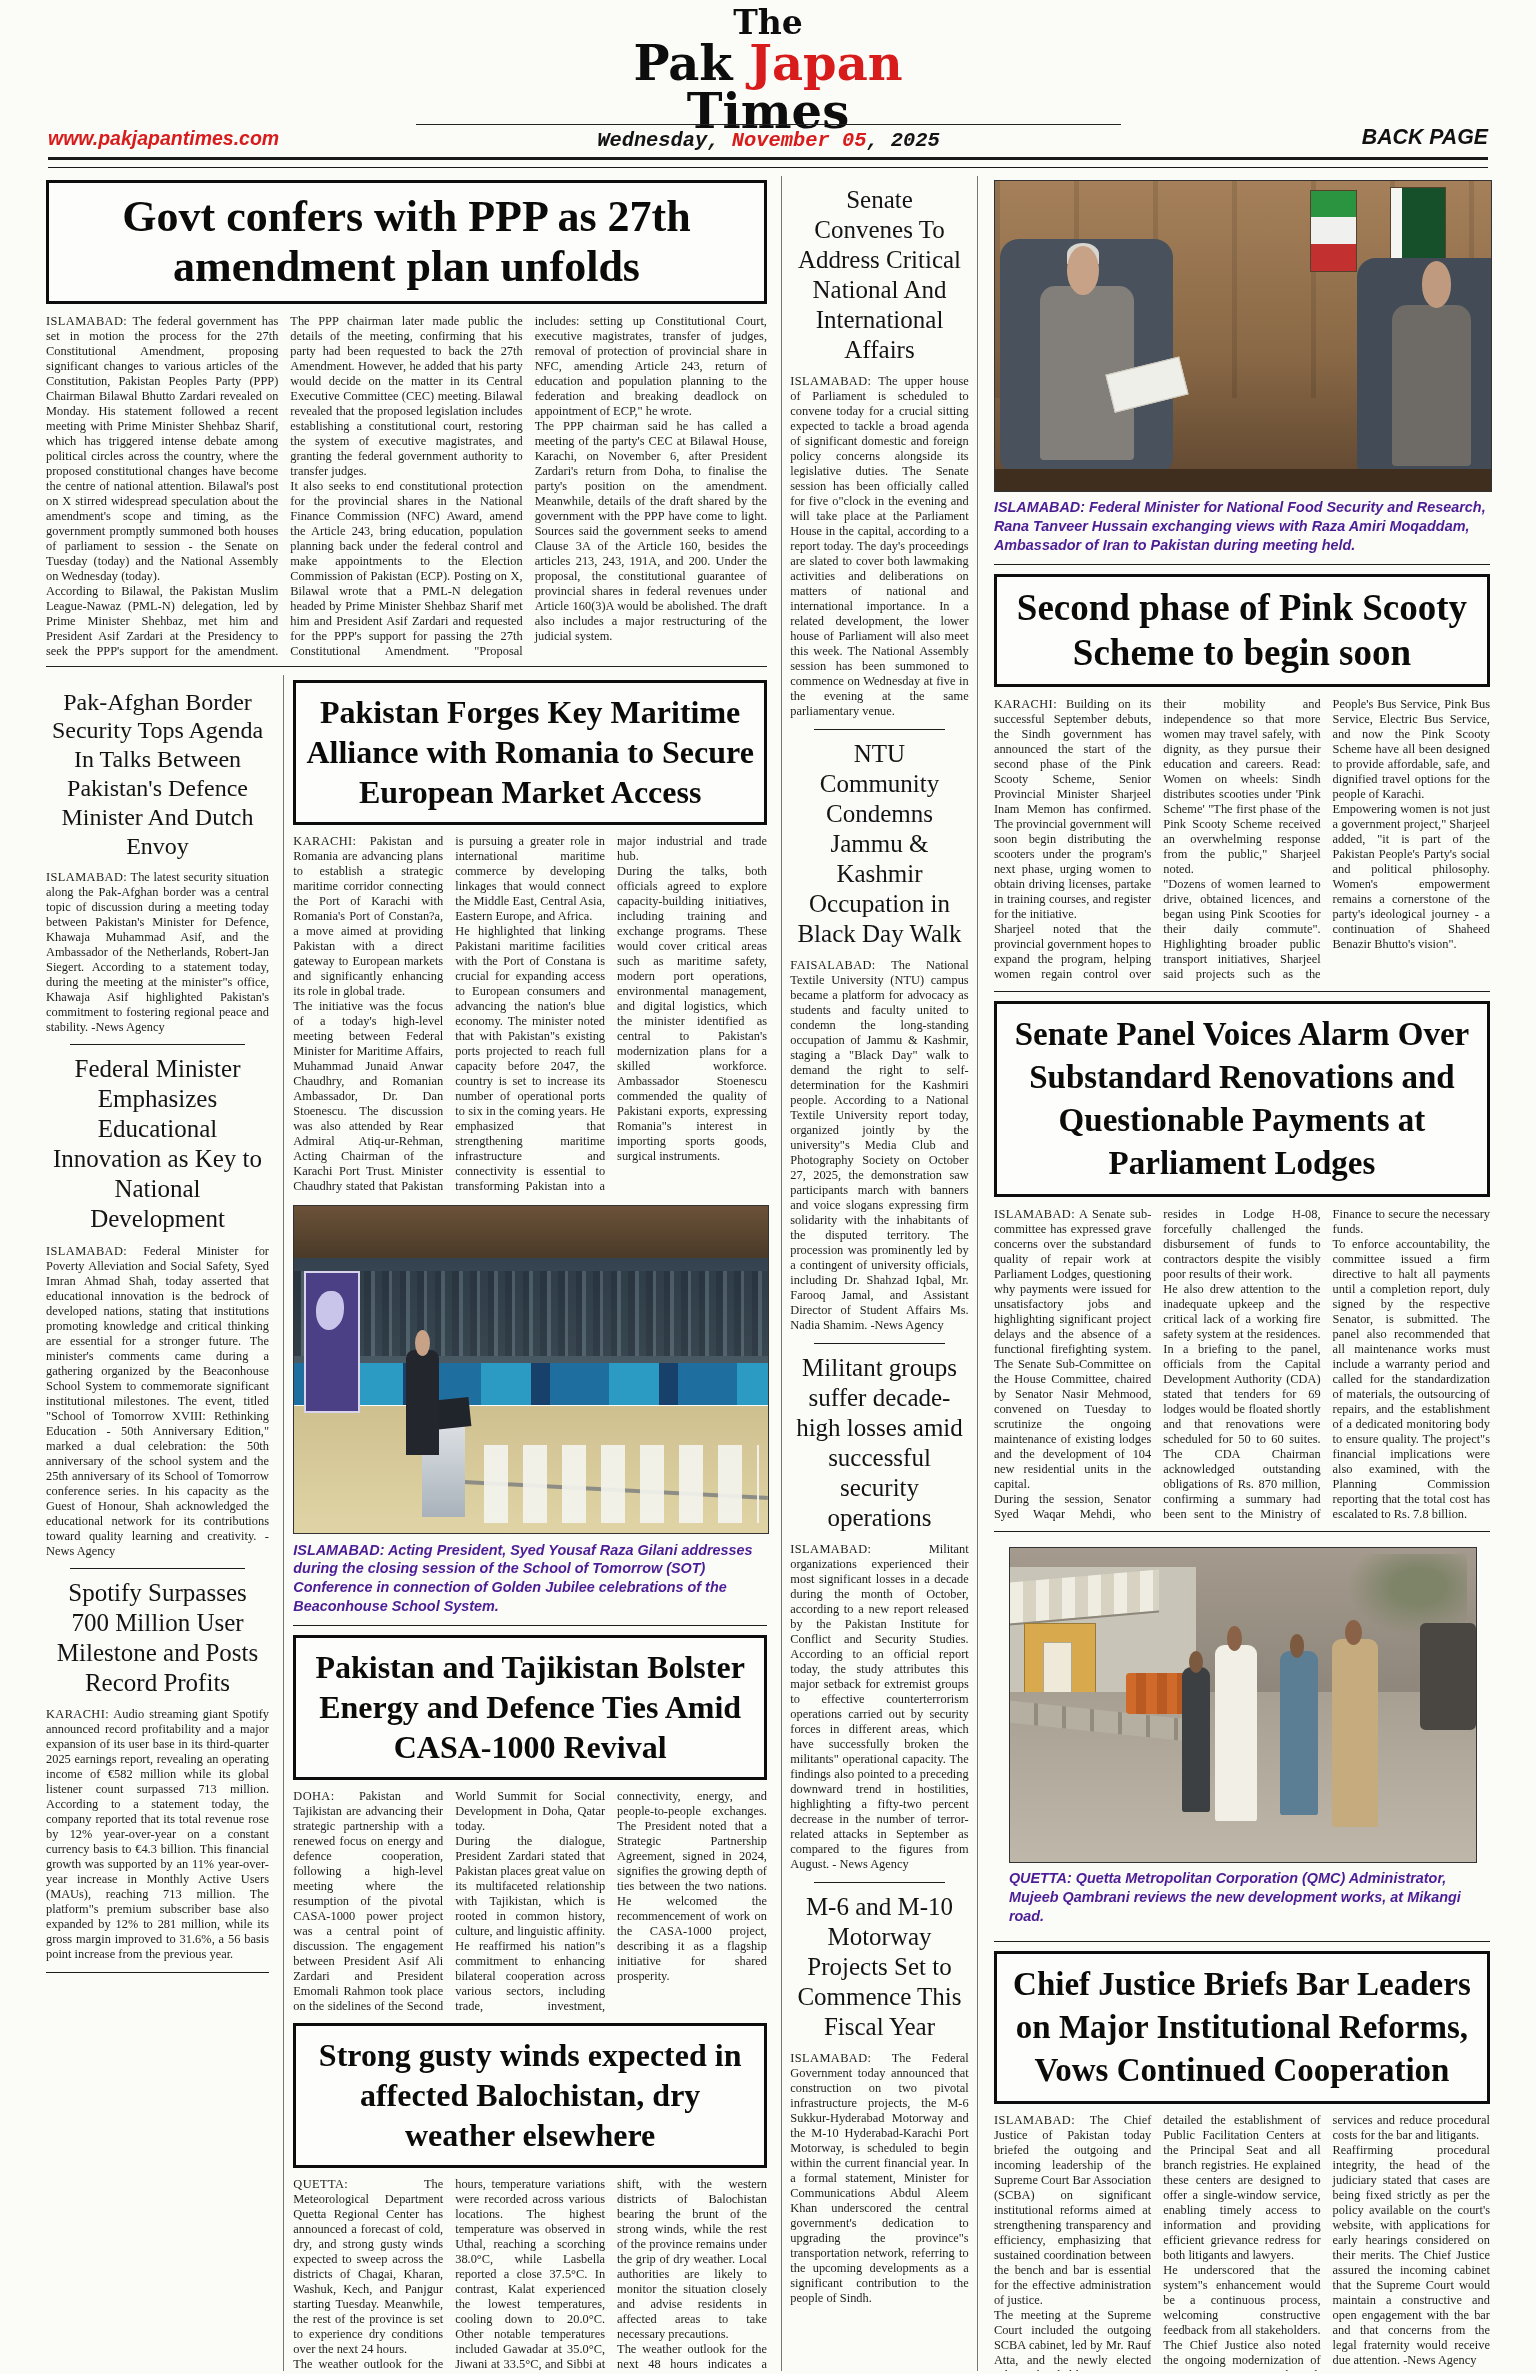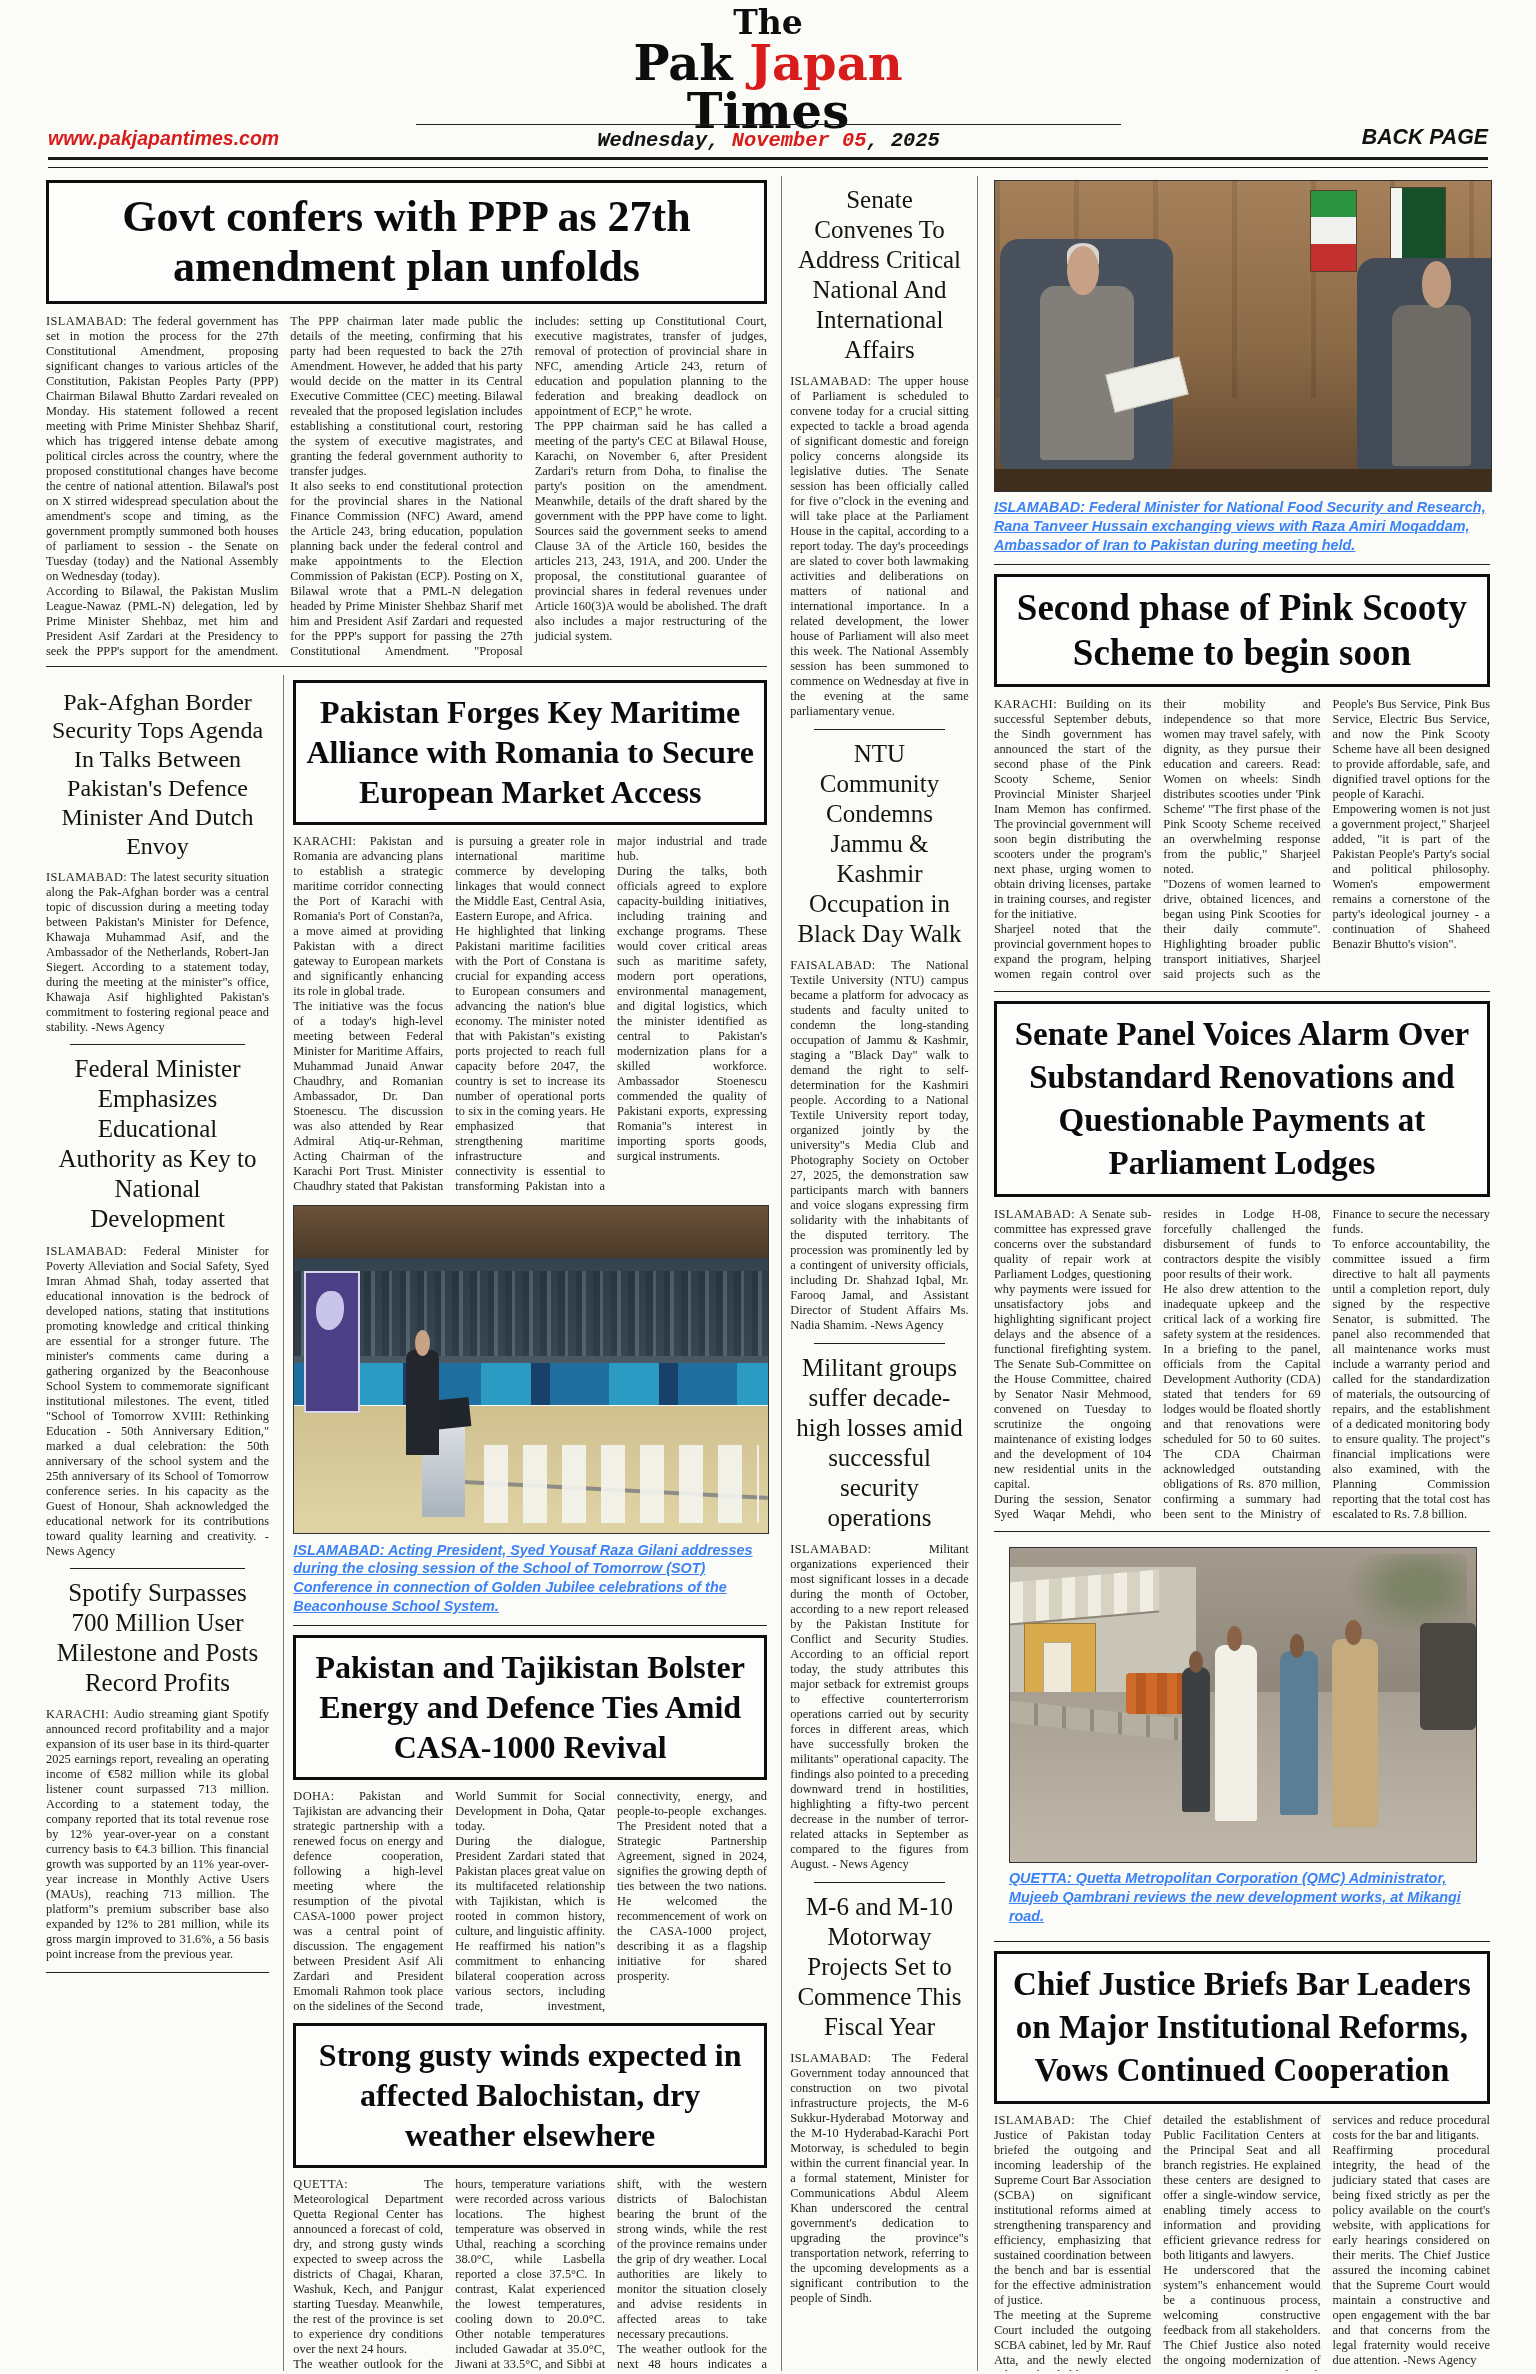--- a/index.html
+++ b/index.html
@@ -47,21 +47,21 @@
   .body{font-size:12.4px;line-height:1.21;text-align:justify;color:#1c1c1c;}
   .cols-3{column-count:3;column-gap:12px;}
   .dateline{letter-spacing:0.4px;}
   .bodytext{white-space:pre-line;}
 
   .sep{border-top:1.9px solid #1c1c1c;margin:9.3px 24px;}
   .sep-full{border-top:1.9px solid #1c1c1c;margin:9.3px 0;}
 
   
   .caption{font-family:"Liberation Sans",sans-serif;font-style:italic;font-weight:bold;
-           font-size:14.4px;line-height:1.3;margin:6.5px 0 3.7px 0;color:#3b82f6;text-decoration:underline;}
+           font-size:14.4px;line-height:1.3;margin:6.5px 0 3.7px 0;color:#4c1d95;}
 
   
   .photo{position:relative;overflow:hidden;border:0.9px solid #333;width:100%;}
   .photo div{position:absolute;}
 
   .photo-iran{height:310px;}
   .pi-wall{inset:0;background:linear-gradient(180deg,#a5805a 0%,#8a6946 55%,#5e4630 100%);}
   .pi-panel{left:0;top:0;width:100%;height:70%;
             background:repeating-linear-gradient(90deg,rgba(0,0,0,.10) 0 4.6px,transparent 4.6px 79px);}
   .pi-flag-ir{right:27%;top:3%;width:9%;height:26%;
@@ -154,21 +154,21 @@
     <aside class="col-left">
       <article>
         <h2 class="sidehead sm">Pak-Afghan Border Security Tops Agenda In Talks Between Pakistan's Defence Minister And Dutch Envoy</h2>
         <div class="body">
           <span class="dateline">ISLAMABAD:</span>
           <span class="bodytext">The latest security situation along the Pak-Afghan border was a central topic of discussion during a meeting today between Pakistan's Minister for Defence, Khawaja Muhammad Asif, and the Ambassador of the Netherlands, Robert-Jan Siegert. According to a statement today, during the meeting at the minister"s office, Khawaja Asif highlighted Pakistan's commitment to fostering regional peace and stability. -News Agency</span>
         </div>
       </article>
       <div class="sep"></div>
       <article>
-        <h2 class="sidehead">Federal Minister Emphasizes Educational Authority as Key to National Development</h2>
+        <h2 class="sidehead">Federal Minister Emphasizes Educational Innovation as Key to National Development</h2>
         <div class="body">
           <span class="dateline">ISLAMABAD:</span>
           <span class="bodytext">Federal Minister for Poverty Alleviation and Social Safety, Syed Imran Ahmad Shah, today asserted that educational innovation is the bedrock of developed nations, stating that institutions promoting knowledge and critical thinking are essential for a stronger future. The minister's comments came during a gathering organized by the Beaconhouse School System to commemorate significant institutional milestones. The event, titled "School of Tomorrow XVIII: Rethinking Education - 50th Anniversary Edition," marked a dual celebration: the 50th anniversary of the school system and the 25th anniversary of its School of Tomorrow conference series. In his capacity as the Guest of Honour, Shah acknowledged the educational network for its contributions toward quality learning and creativity. -News Agency</span>
         </div>
       </article>
       <div class="sep"></div>
       <article>
         <h2 class="sidehead">Spotify Surpasses 700 Million User Milestone and Posts Record Profits</h2>
         <div class="body">
           <span class="dateline">KARACHI:</span>

